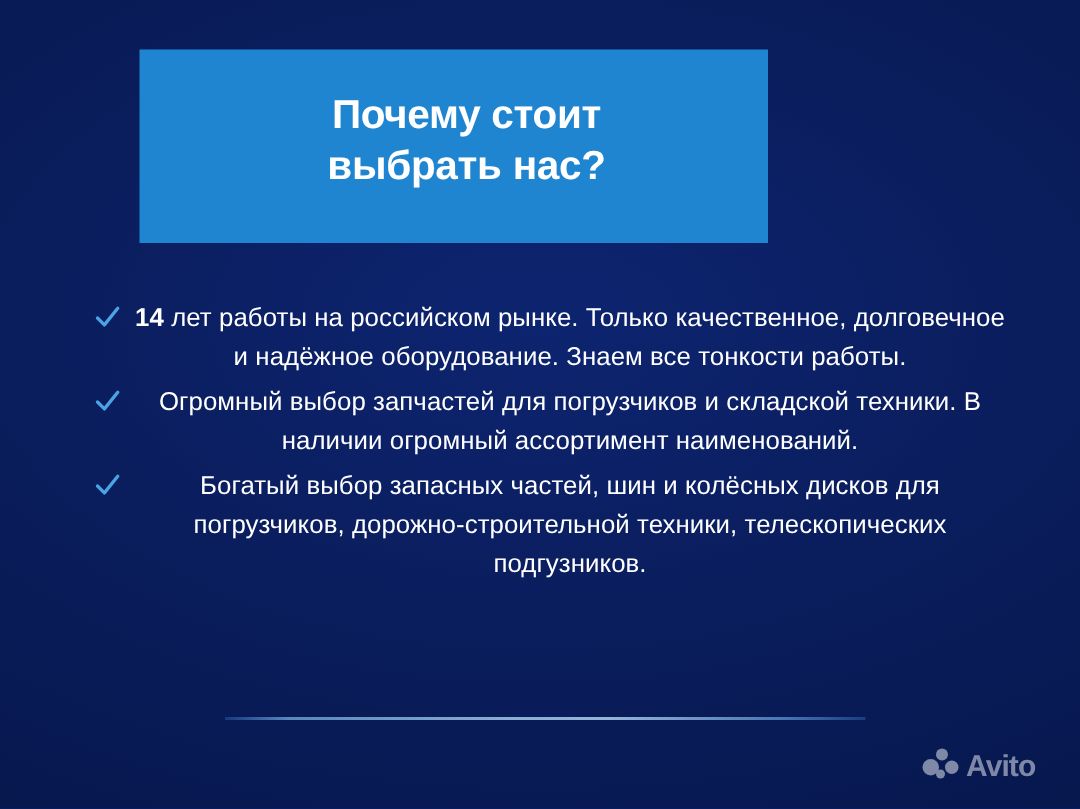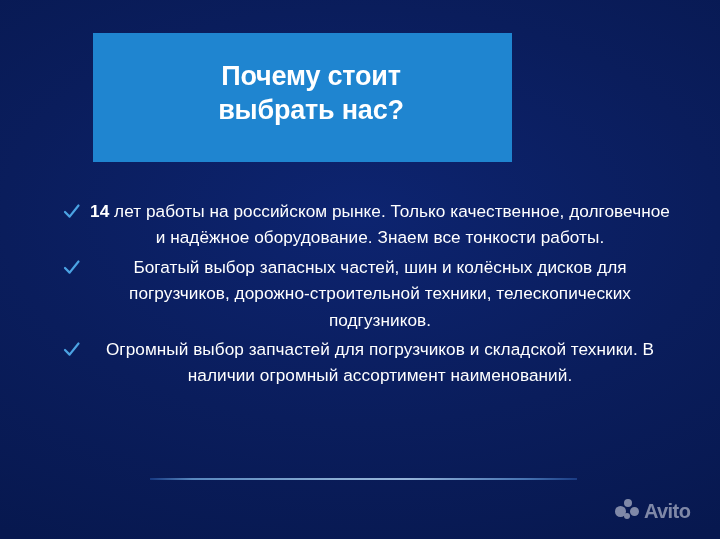--- a/index.html
+++ b/index.html
@@ -141,30 +141,30 @@
       </span>
       <span class="bullet-text"><span class="lead">14</span><span> лет работы на российском рынке. Только качественное, долговечное и надёжное оборудование. Знаем все тонкости работы.</span></span>
     </div>
 
     <div class="bullet-row">
       <span class="check-icon">
         <svg width="20" height="26" viewBox="0 0 20 26" xmlns="http://www.w3.org/2000/svg">
           <path d="M3 13 L7.6 17.6 L16.5 6.5" fill="none" stroke="#4ba3e3" stroke-width="2.2" stroke-linecap="round" stroke-linejoin="round"></path>
         </svg>
       </span>
-      <span class="bullet-text"><span class="lead"></span><span>Богатый выбор запасных частей, шин и колёсных дисков для погрузчиков, дорожно-строительной техники, телескопических подгузников.</span></span>
+      <span class="bullet-text"><span class="lead"></span><span>Огромный выбор запчастей для погрузчиков и складской техники. В наличии огромный ассортимент наименований.</span></span>
     </div>
 
     <div class="bullet-row">
       <span class="check-icon">
         <svg width="20" height="26" viewBox="0 0 20 26" xmlns="http://www.w3.org/2000/svg">
           <path d="M3 13 L7.6 17.6 L16.5 6.5" fill="none" stroke="#4ba3e3" stroke-width="2.2" stroke-linecap="round" stroke-linejoin="round"></path>
         </svg>
       </span>
-      <span class="bullet-text"><span class="lead"></span><span>Огромный выбор запчастей для погрузчиков и складской техники. В наличии огромный ассортимент наименований.</span></span>
+      <span class="bullet-text"><span class="lead"></span><span>Богатый выбор запасных частей, шин и колёсных дисков для погрузчиков, дорожно-строительной техники, телескопических подгузников.</span></span>
     </div>
 
   </div>
 
   <div class="divider"></div>
 
   <div class="avito">
     <span class="avito-dots">
       <i class="d1"></i>
         <i class="d2"></i>

